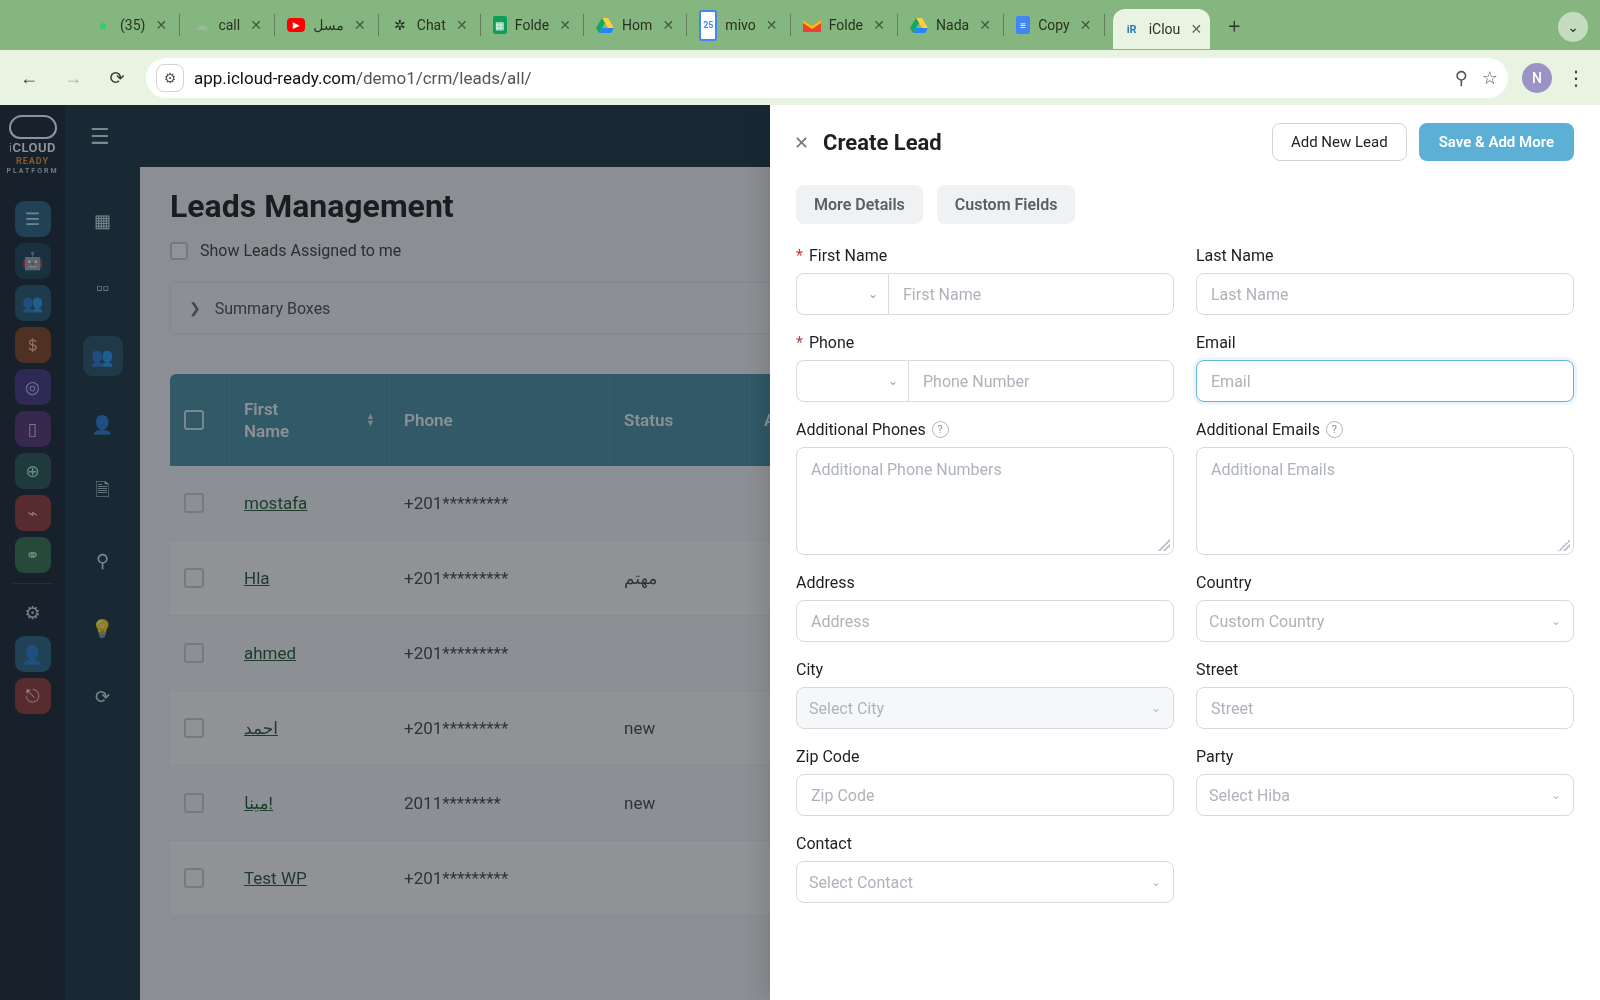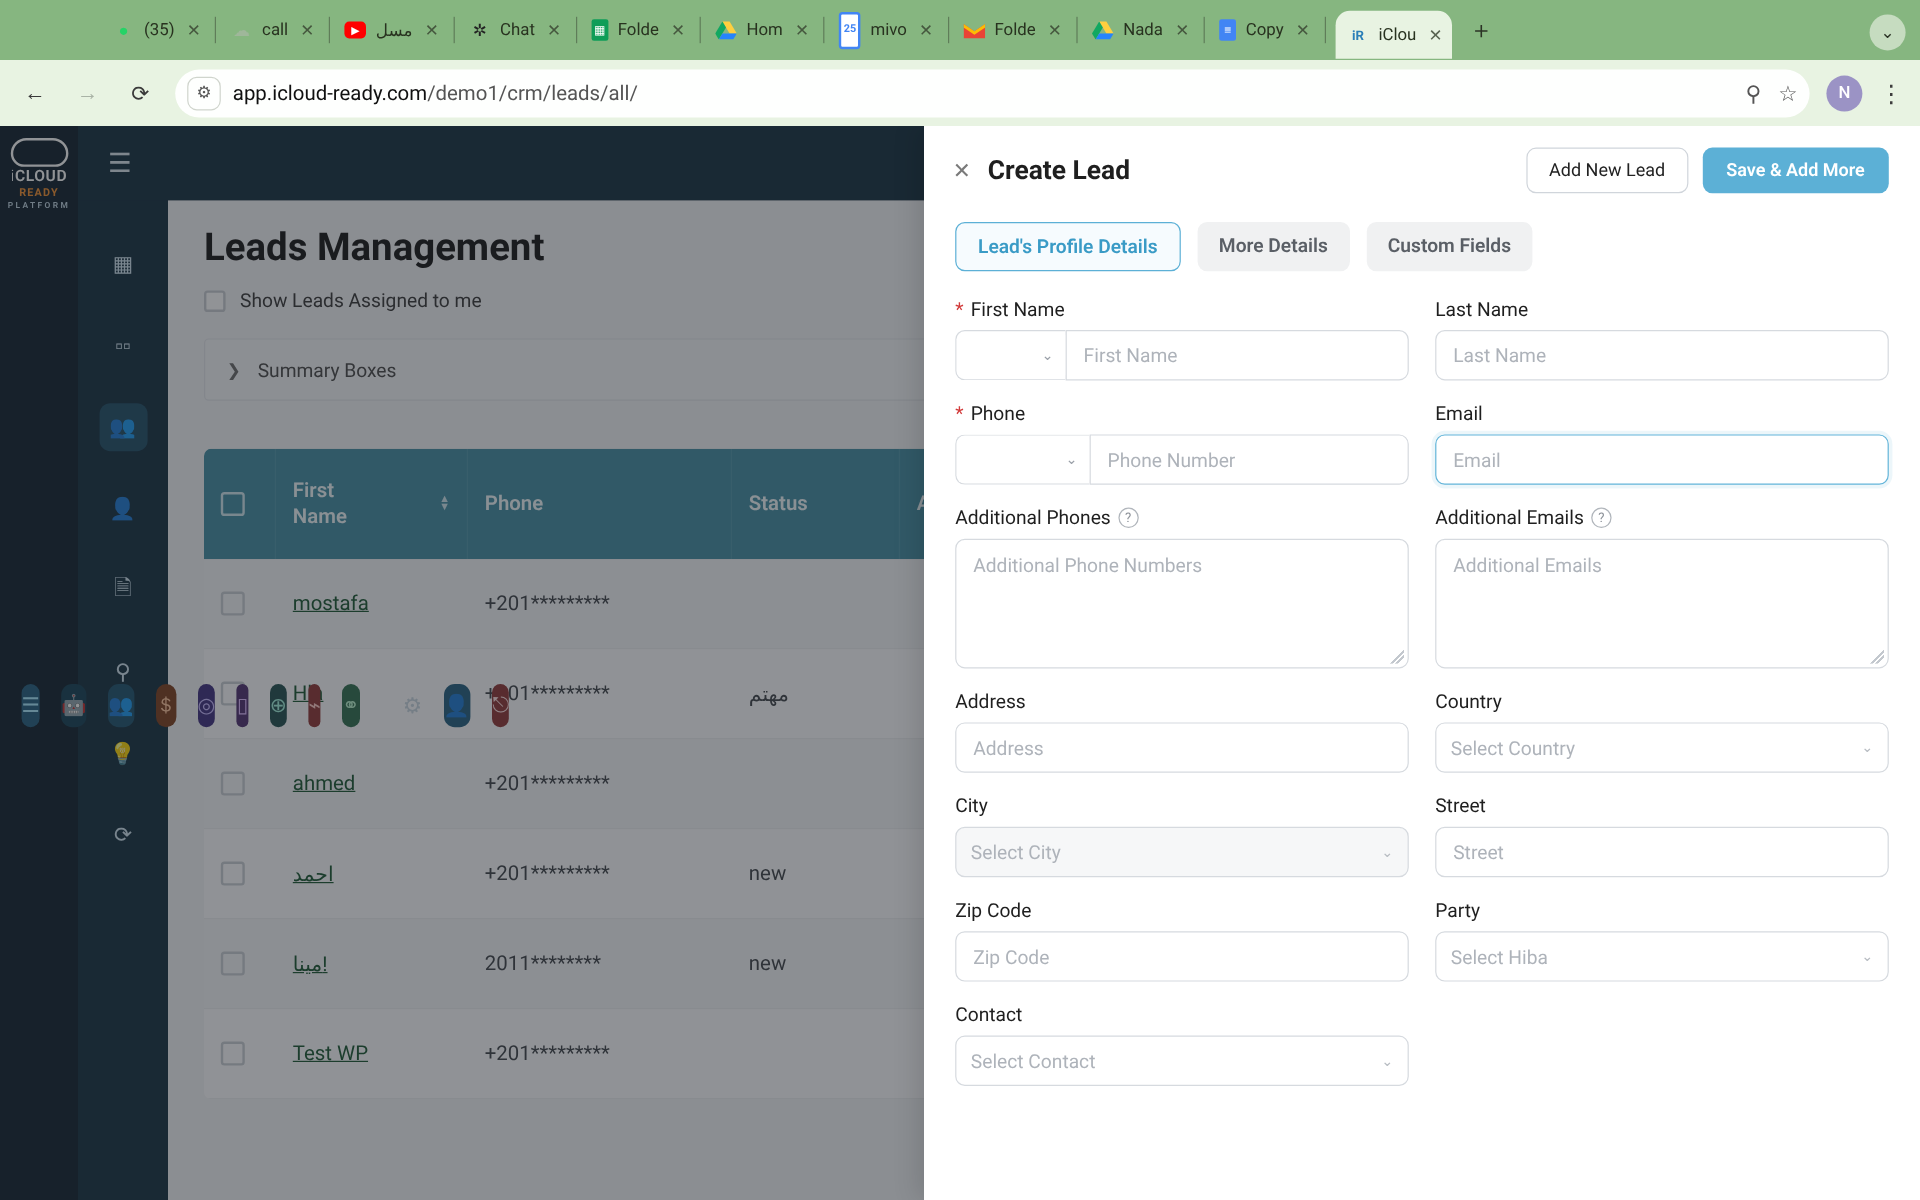--- a/index.html
+++ b/index.html
@@ -84,24 +84,24 @@
   
   .app-bg {
     position:absolute; inset:0;
     display:flex;
   }
   
   .rail {
     width:65px;
     background:#0a1b28;
     display:flex;
-    flex-direction:row;
+    flex-direction:column;
     align-items:center;
     padding-top:70px;
-    gap:18px;
+    gap:6px;
     position:relative;
   }
   .rail .logo {
     position:absolute; top:10px; left:0; right:0;
     display:flex; justify-content:center;
     color:#fff; font-size:11px; font-weight:600;
     flex-direction:column; align-items:center; gap:1px;
   }
   .rail .logo .cloud { width:48px; height:24px; border:2px solid #fff; border-radius:14px 14px 12px 12px; position:relative; }
   .rail .logo .line1 { font-size:13px; letter-spacing:0.5px; }
@@ -600,21 +600,20 @@
     <div class="drawer-head">
       <span class="drawer-close">✕</span>
       <span class="drawer-title">Create Lead</span>
       <div class="drawer-actions">
         <button class="btn-outline">Add New Lead</button>
         <button class="btn-primary">Save &amp; Add More</button>
       </div>
     </div>
 
     <div class="tabsrow">
-      <div class="pilltab active">Lead's Profile Details</div>
       <div class="pilltab">More Details</div>
       <div class="pilltab">Custom Fields</div>
     </div>
 
     <div class="formgrid">
 
       <div class="field">
         <div class="flabel">
             <span class="req">*</span>
             <span>First Name</span>
@@ -691,21 +690,21 @@
         <div class="input">
           <input placeholder="Address" style="">
         </div>
       </div>
 
       <div class="field">
         <div class="flabel">
             <span>Country</span>
           </div>
         <div class="select">
-          <span>Select Country</span>
+          <span>Custom Country</span>
           <span class="caret">⌄</span>
         </div>
       </div>
 
       <div class="field">
         <div class="flabel">
             <span>City</span>
           </div>
         <div class="select disabled">
           <span>Select City</span>

